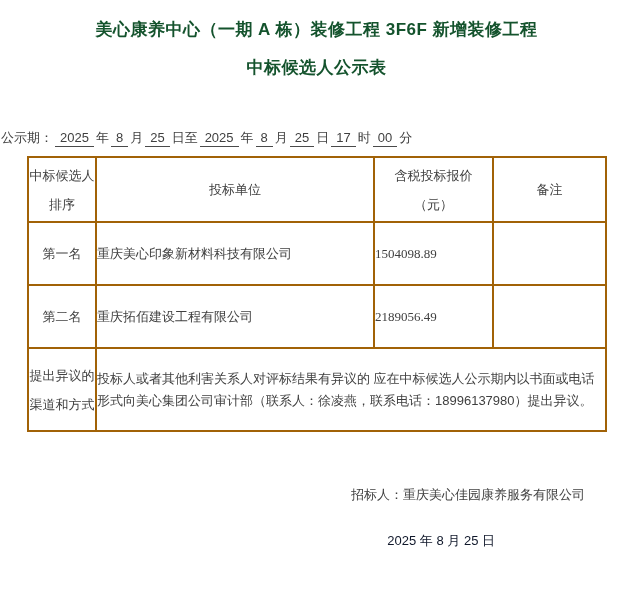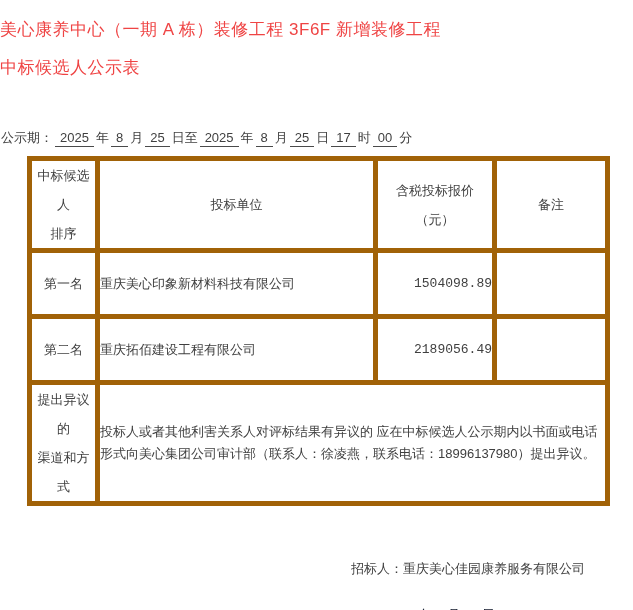--- a/index.html
+++ b/index.html
@@ -11,24 +11,25 @@
     position: relative;
     width: 633px;
     height: 610px;
     background: #ffffff;
     font-family: "Liberation Sans", "DejaVu Sans", sans-serif;
     color: #3f3f3f;
     overflow: hidden;
   }
   .title {
     padding-top: 20px;
+    text-align: center;
     font-size: 17px;
     line-height: 20px;
-    font-weight: normal;
-    color: #ef4444;
+    font-weight: bold;
+    color: #14532d;
     letter-spacing: 0.5px;
   }
   .title2 {
     padding-top: 0;
     margin-top: 18px;
   }
   .period {
     margin-top: 52px;
     font-size: 13px;
     line-height: 16px;
@@ -46,36 +47,36 @@
     margin: 0 1px;
   }
   table.bid-table {
     border-collapse: collapse;
     table-layout: fixed;
     width: 578px;
     margin-left: 27px;
     margin-top: 9px;
   }
   table.bid-table td {
-    border: 5px solid #a16207;
+    border: 2px solid #a16207;
     font-size: 13px;
     color: #3f3f3f;
     vertical-align: middle;
     padding: 0;
     overflow: hidden;
   }
   td.c { text-align: center; }
   tr.hdr td { height: 63px; }
   tr.datarow td { height: 61px; }
   tr.objrow td { height: 81px; }
   .two-line div { line-height: 29px; }
   td.bidder-cell { padding-left: 12px; text-align: left; }
   td.price-cell {
-    text-align: right;
-    font-family: Liberation Mono, monospace;
+    text-align: left;
+    font-family: Liberation Serif, serif;
     font-size: 14px;
     color: #2e2e2e;
   }
   td.obj-content {
     padding: 8px 10px 8px 12px;
     line-height: 22px;
     text-align: left;
     vertical-align: middle;
   }
   .tenderer {

